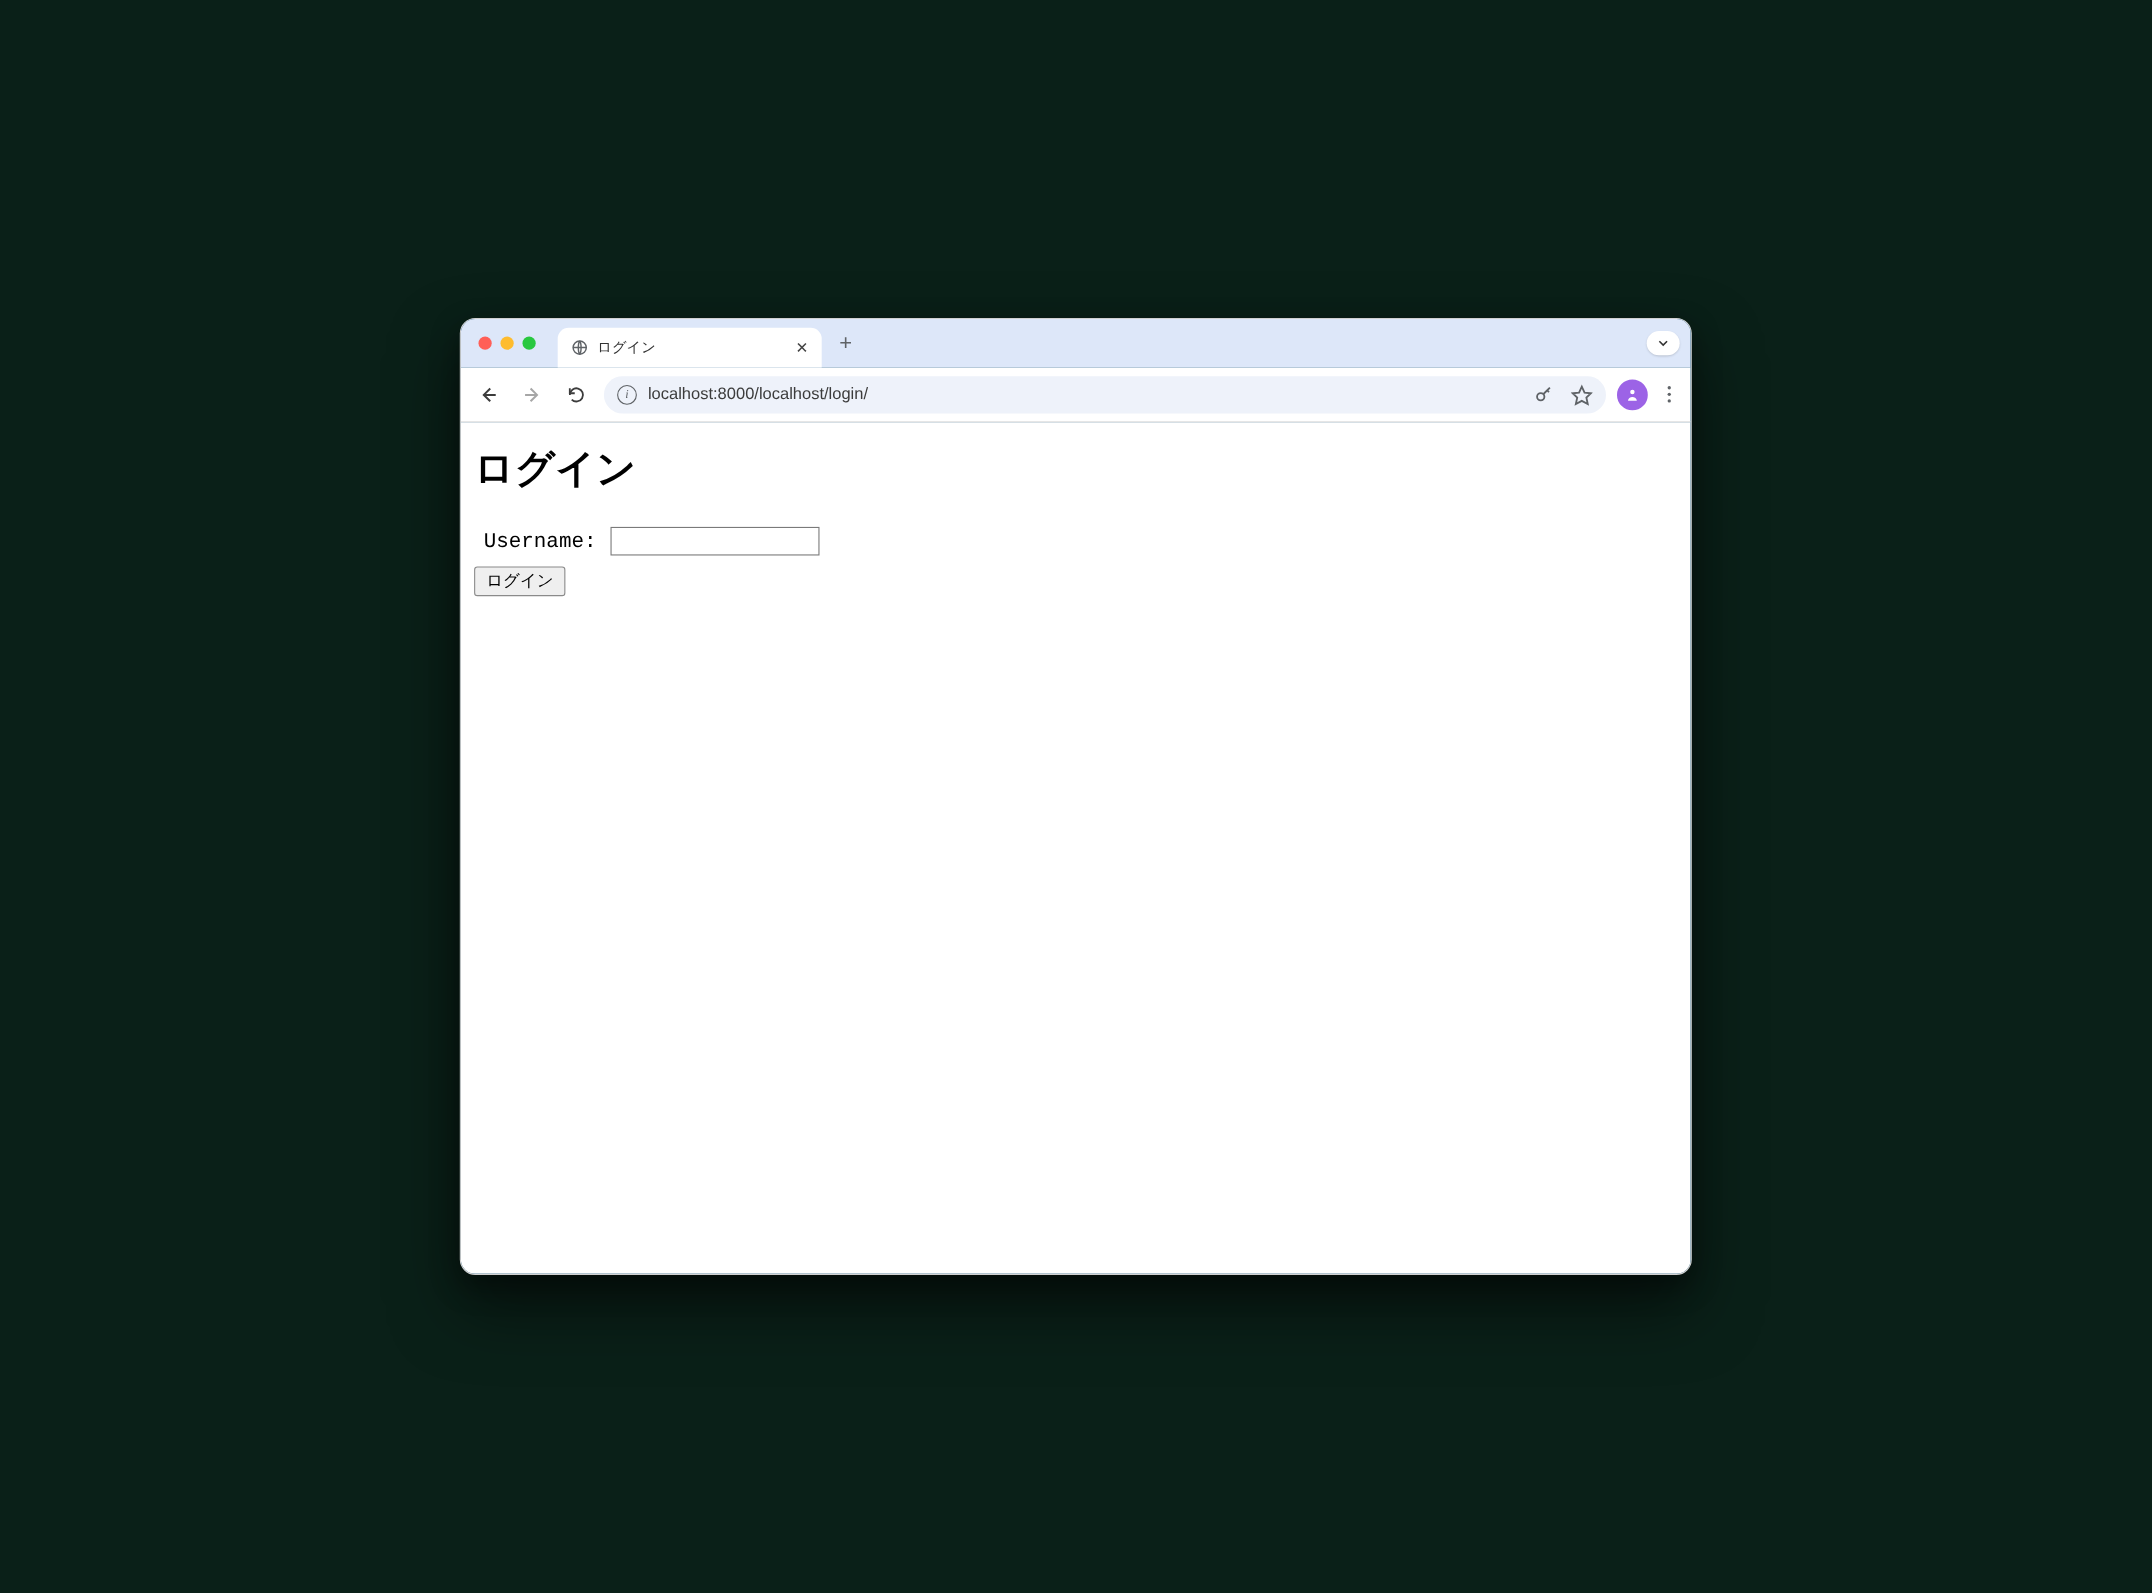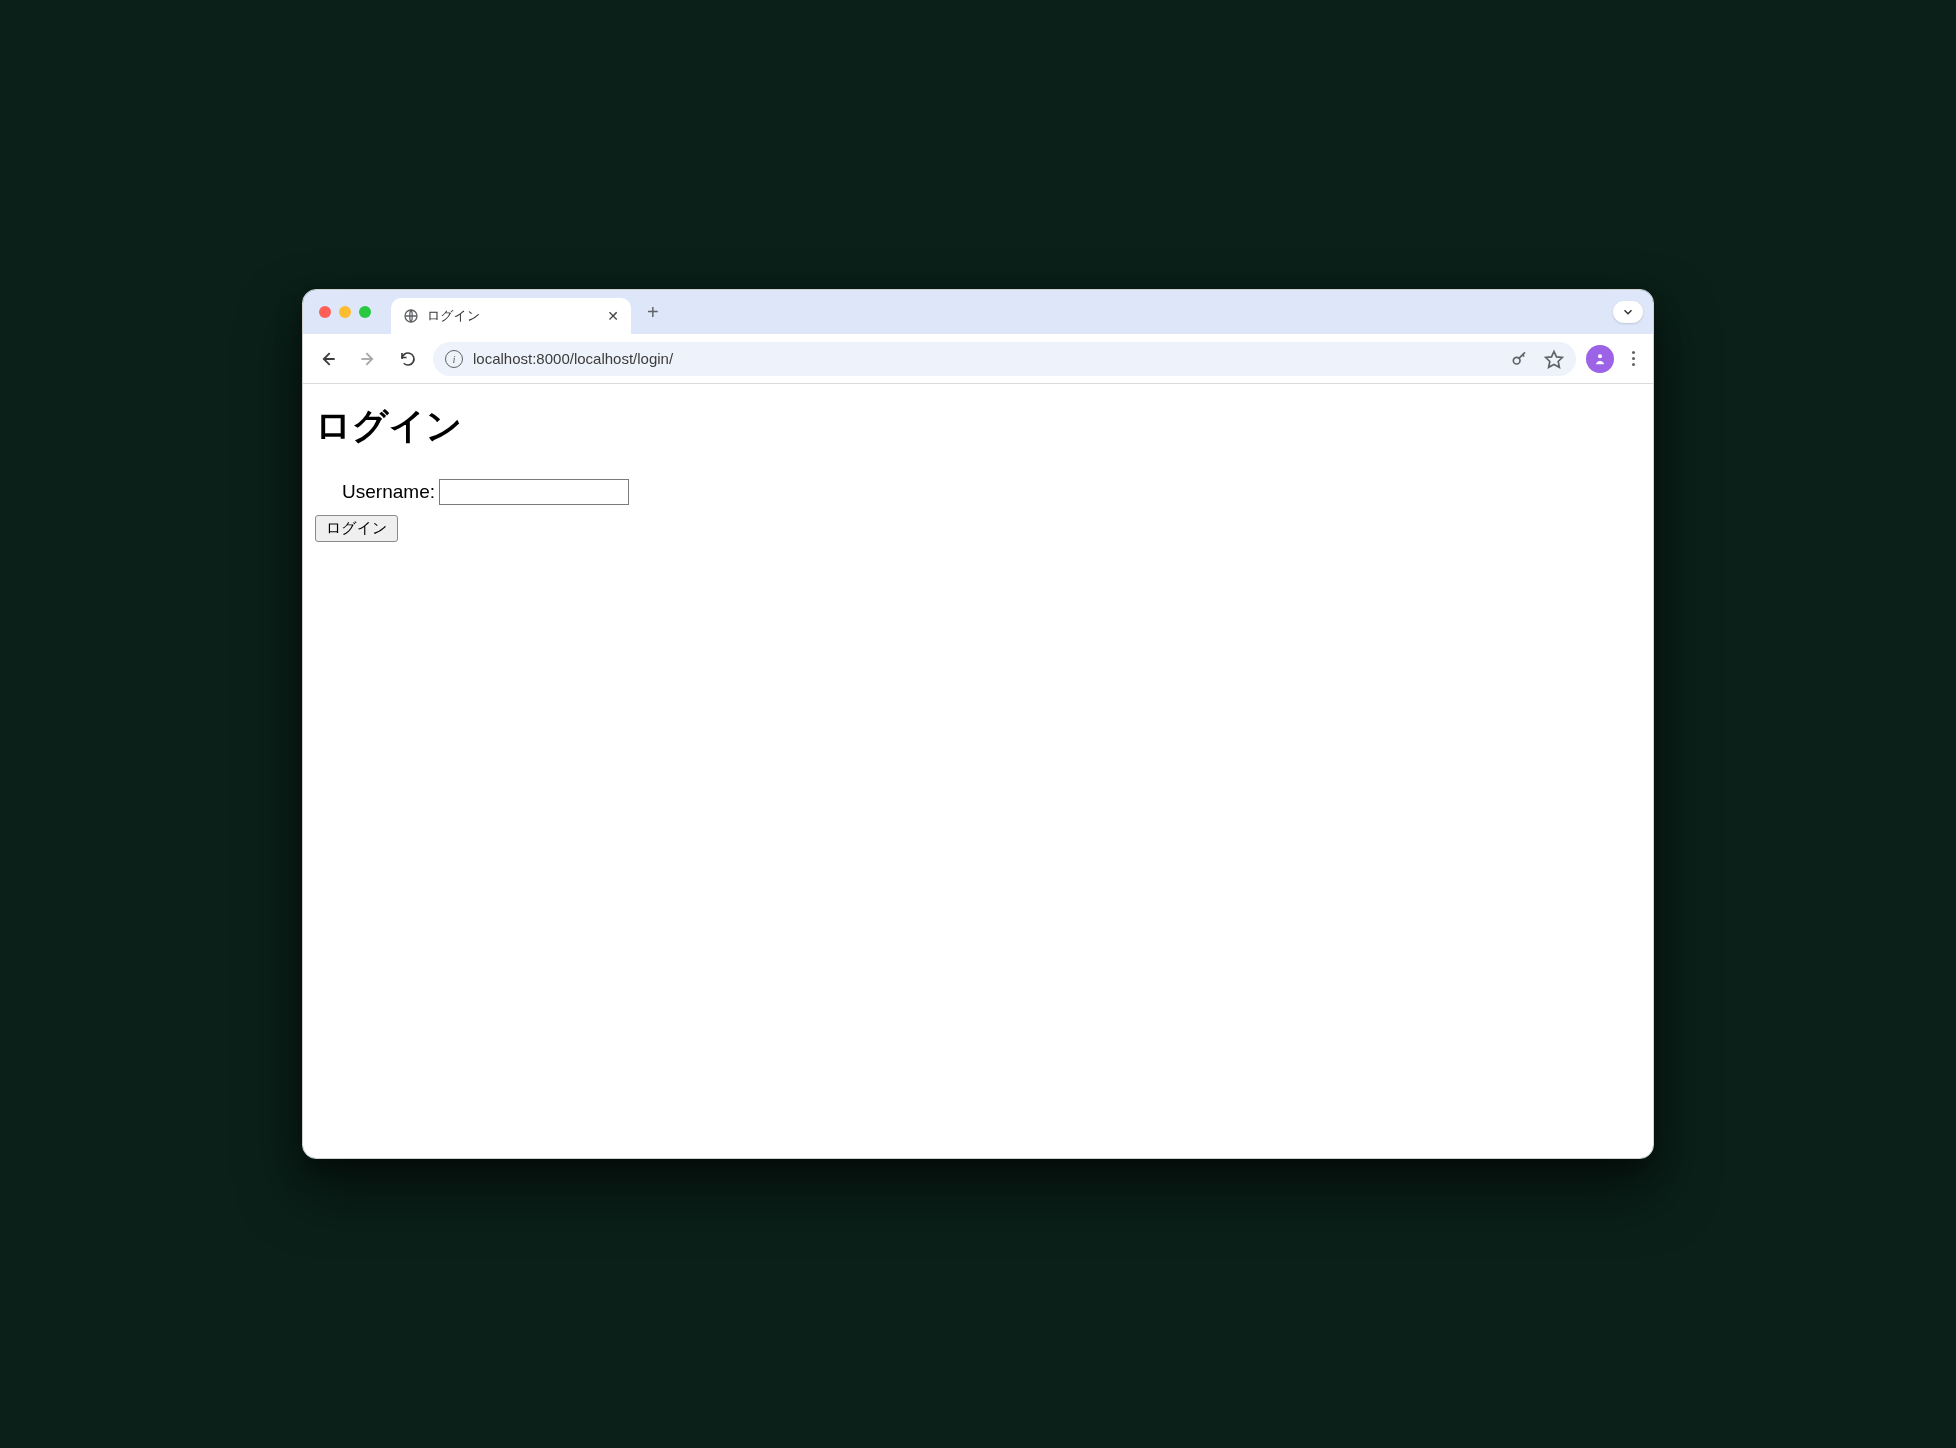--- a/index.html
+++ b/index.html
@@ -6,21 +6,21 @@
     body {
       background: #0a2018;
       font-family: -apple-system, BlinkMacSystemFont, "Segoe UI", Helvetica, Arial, sans-serif;
       display: flex;
       align-items: center;
       justify-content: center;
       min-height: 100vh;
       padding: 40px;
     }
     .window {
-      width: 1352px;
+      width: 1120px;
       height: 870px;
       background: #0c4a6e;
       border-radius: 14px;
       box-shadow: 0 30px 60px rgba(0,0,0,0.5), 0 10px 25px rgba(0,0,0,0.35);
       overflow: hidden;
       display: flex;
       flex-direction: column;
       border: 1px solid #d0d0d0;
     }
     .tab-bar {
@@ -154,22 +154,23 @@
     }
     .form-row {
       display: flex;
       align-items: center;
       margin-bottom: 6px;
       font-size: 19px;
       gap: 4px;
     }
     .form-row label {
       min-width: 120px;
-      text-align: right;
+      text-align: center;
       font-size: 19px;
+      font-family: Liberation Mono, monospace;
     }
     .form-row input[type="text"],
     .form-row input[type="password"] {
       width: 190px;
       height: 26px;
       border: 1.5px solid #7a7a7a;
       background: #fff;
       padding: 1px 3px;
       font-size: 14px;
     }

